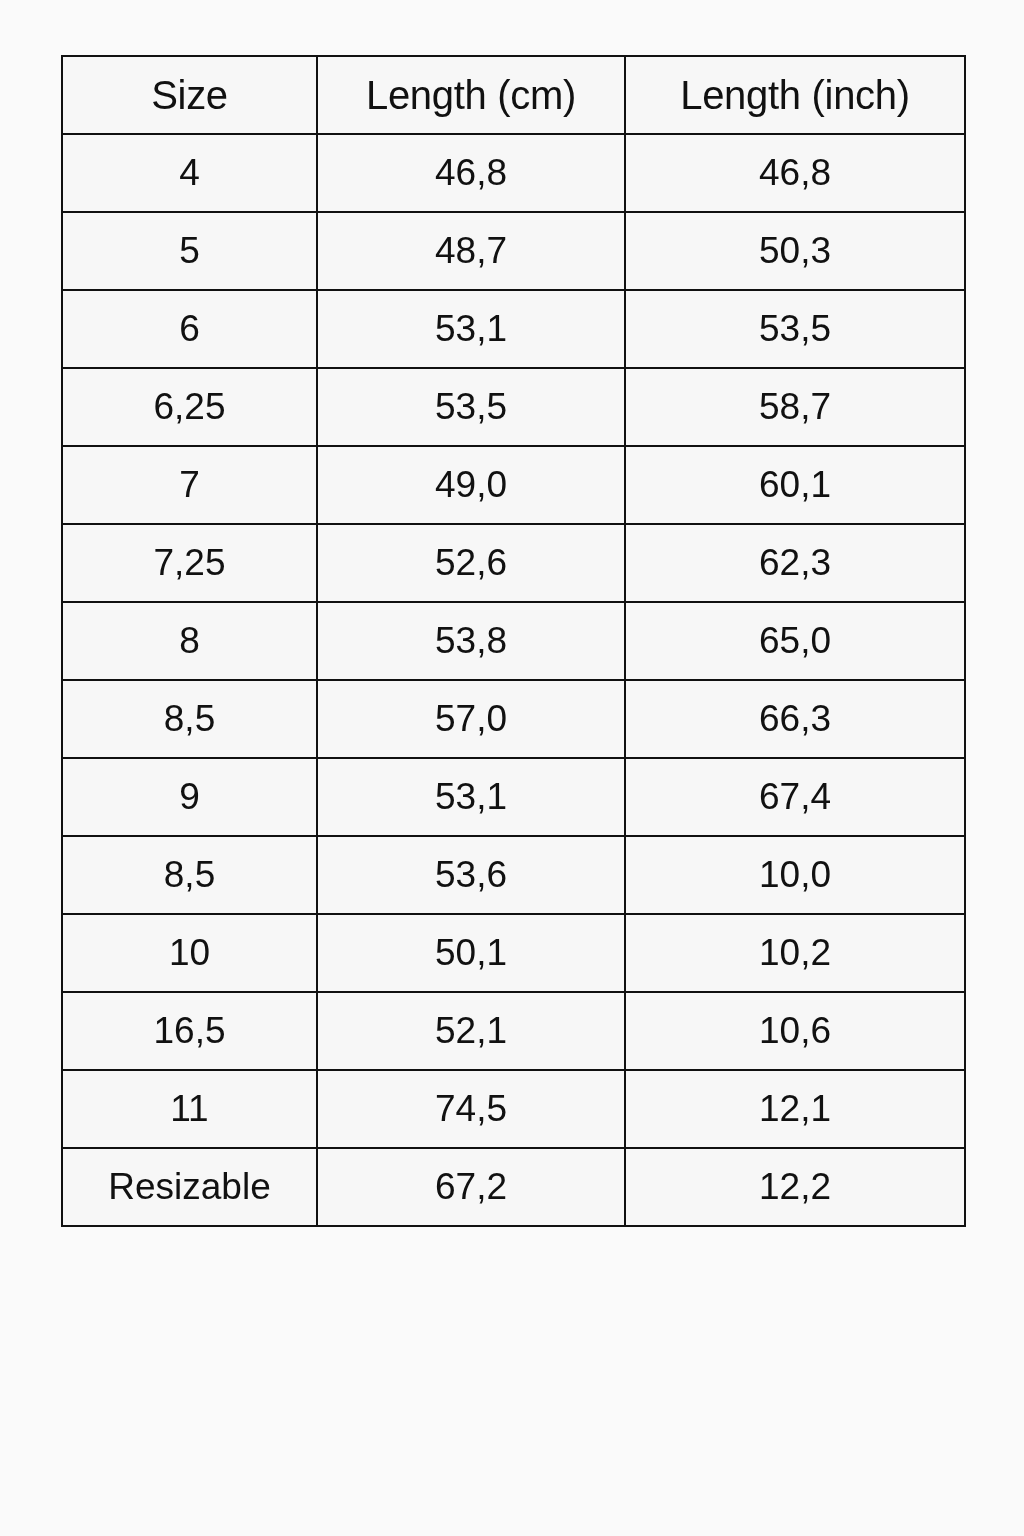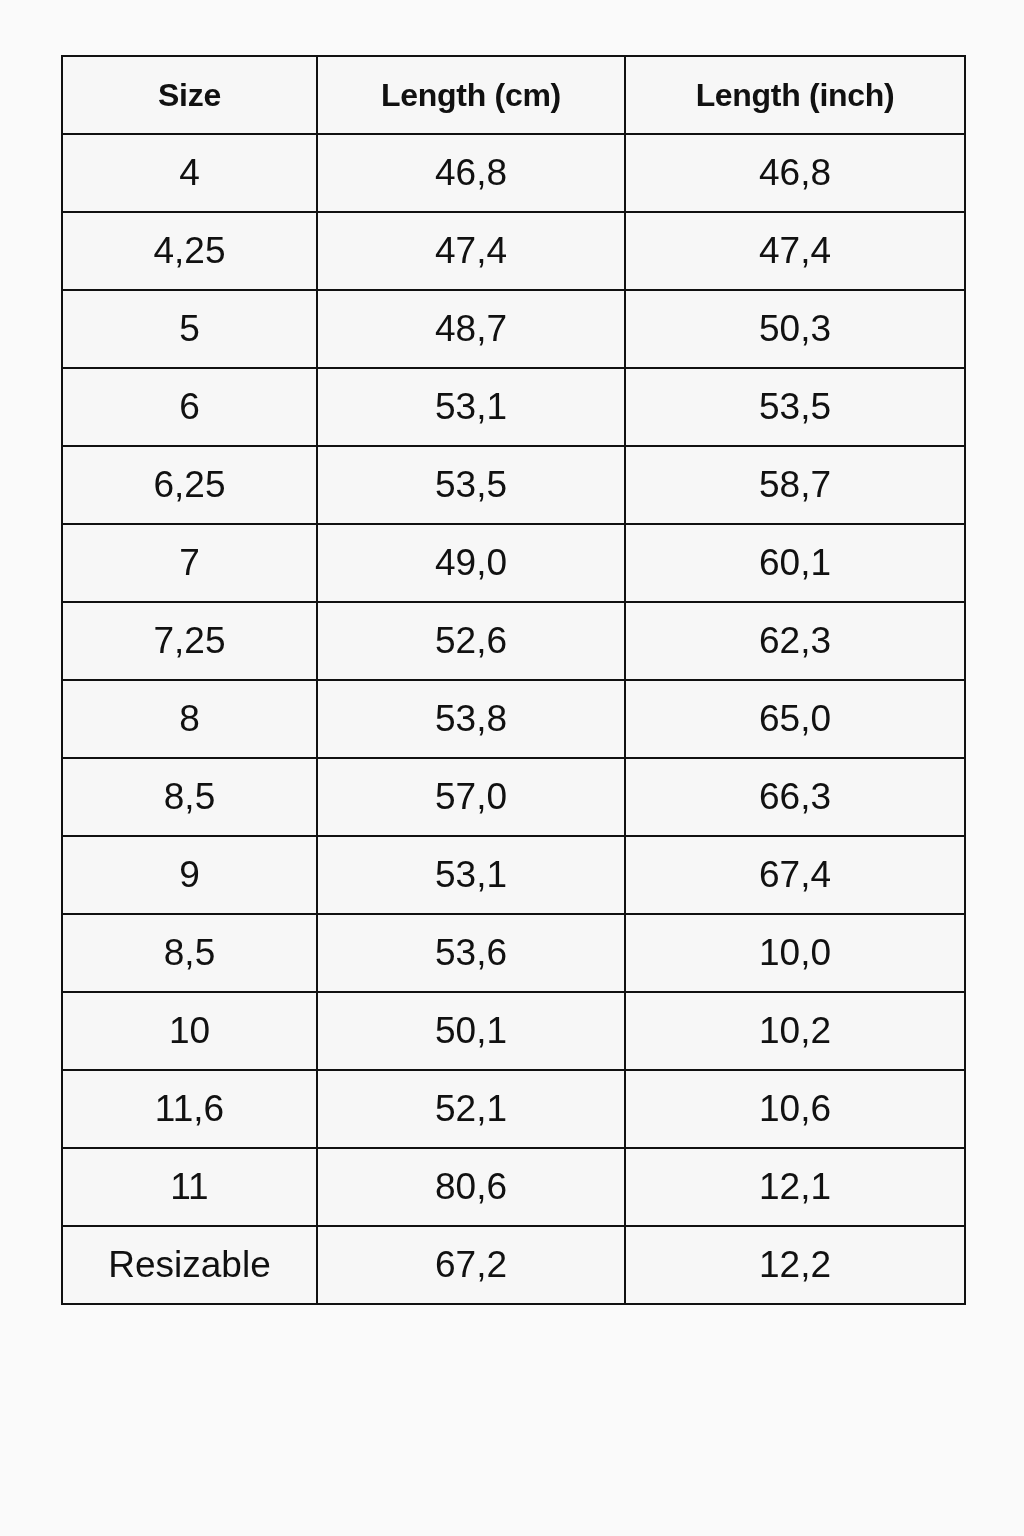--- a/index.html
+++ b/index.html
@@ -40,22 +40,22 @@
   table.size-table td {
     border: 2px solid #111111;
     text-align: center;
     vertical-align: middle;
     color: #111111;
     background: #f7f7f7;
     padding: 0;
   }
   table.size-table thead th {
     height: 76px;
-    font-size: 32px;
-    font-weight: 700;
+    font-size: 40px;
+    font-weight: 400;
     letter-spacing: -0.3px;
   }
   table.size-table tbody td {
     height: 76px;
     font-size: 37px;
     font-weight: 400;
     letter-spacing: 0px;
   }
 </style>
 </head>
@@ -74,25 +74,20 @@
           <th>Size</th>
           <th>Length (cm)</th>
           <th>Length (inch)</th>
         </tr>
       </thead>
       <tbody id="table-body">
           <tr>
             <td>4</td>
             <td>46,8</td>
             <td>46,8</td>
-          </tr>
-          <tr>
-            <td>4,25</td>
-            <td>47,4</td>
-            <td>47,4</td>
           </tr>
           <tr>
             <td>5</td>
             <td>48,7</td>
             <td>50,3</td>
           </tr>
           <tr>
             <td>6</td>
             <td>53,1</td>
             <td>53,5</td>
@@ -131,27 +126,27 @@
             <td>8,5</td>
             <td>53,6</td>
             <td>10,0</td>
           </tr>
           <tr>
             <td>10</td>
             <td>50,1</td>
             <td>10,2</td>
           </tr>
           <tr>
-            <td>11,6</td>
+            <td>16,5</td>
             <td>52,1</td>
             <td>10,6</td>
           </tr>
           <tr>
             <td>11</td>
-            <td>80,6</td>
+            <td>74,5</td>
             <td>12,1</td>
           </tr>
           <tr>
             <td>Resizable</td>
             <td>67,2</td>
             <td>12,2</td>
           </tr>
         </tbody>
     </table>
   </div>

